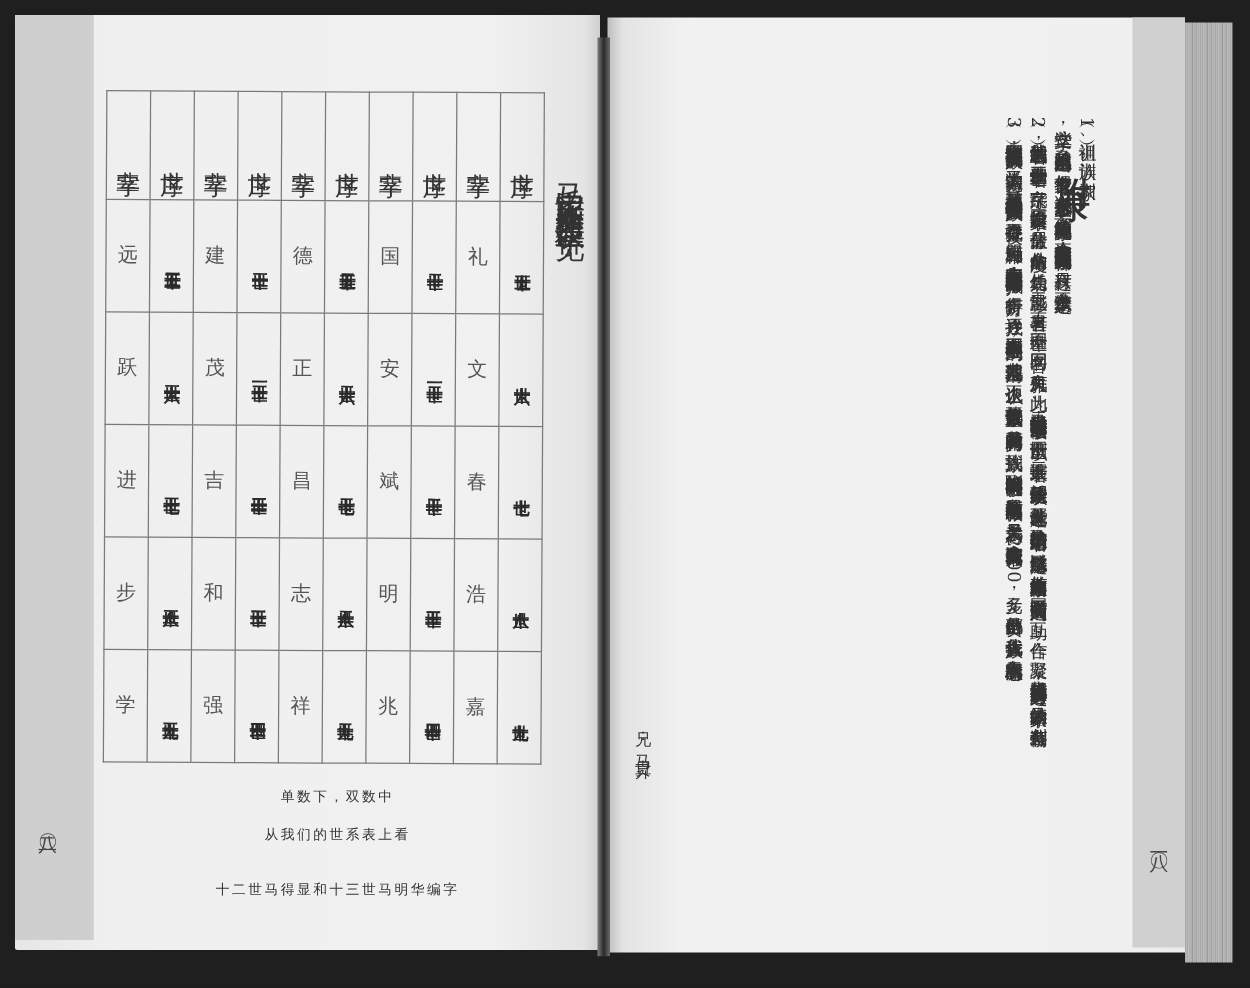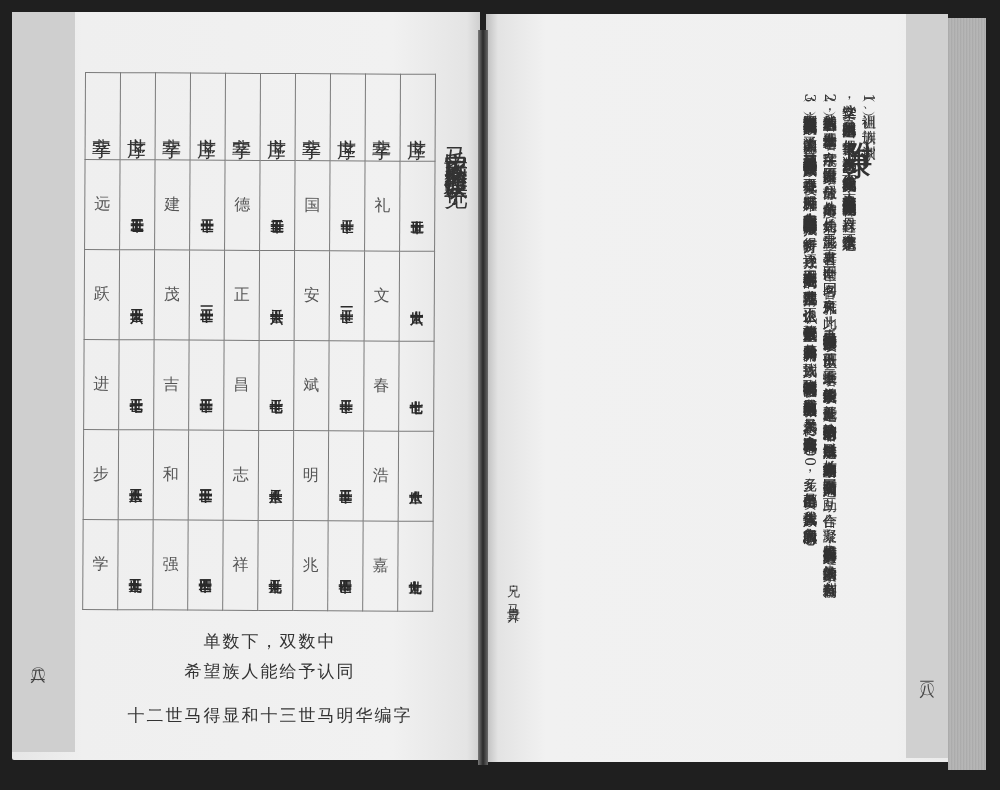--- a/index.html
+++ b/index.html
@@ -32,21 +32,21 @@
     vertical-align:middle; }
   .gen-table tr.head td { height:86px; font-size:19px; color:#333; font-family:"DejaVu Sans", sans-serif; line-height:34px; }
   .gen-table tr.data td { height:89px; }
   .gen-table td.gen { font-size:13px; font-weight:bold; line-height:21px; font-family:"DejaVu Sans", sans-serif; color:#2a2a2a; }
   .gen-table td.char { font-size:16px; color:#555; font-family:"DejaVu Serif", serif; }
   .vtext { writing-mode:vertical-rl; display:inline-block; }
 
   .table-title { position:absolute; left:440px; top:128px; writing-mode:vertical-rl;
     font-size:24px; letter-spacing:3px; color:#333; font-family:"DejaVu Serif", serif; }
 
-  .caption { position:absolute; left:85px; width:370px; text-align:center; font-size:17px;
+  .caption { position:absolute; left:85px; width:370px; text-align:center; font-size:11px;
     color:#333; letter-spacing:2px; font-family:"DejaVu Serif", serif; }
   .cap1 { top:630px; } .cap2 { top:660px; } .cap3 { top:704px; }
 
   
   .appendix-title { position:absolute; left:843px; top:122px; writing-mode:vertical-rl;
     font-size:25px; font-weight:bold; letter-spacing:12px; color:#333; font-family:"DejaVu Sans", sans-serif; }
   .body-text { position:absolute; right:122px; top:65px; height:600px; writing-mode:vertical-rl;
     font-size:14.2px; line-height:19.6px; color:#333; font-family:"DejaVu Serif", serif; letter-spacing:0.4px; }
   .body-text p { margin:0; }
   .indent { text-indent:2em; }
@@ -138,21 +138,21 @@
       <td class="gen"><span class="vtext">二十四世</span></td>
       <td class="char">嘉</td>
       <td class="gen"><span class="vtext">十九世</span></td>
     </tr>
   </tbody>
 </table>
 
 <div class="table-title">马氏家族后人命名建议辈字一览</div>
 
 <div class="caption cap1">单数下，双数中</div>
-<div class="caption cap2">希望族人能给予认同</div>
+<div class="caption cap2">从我们的世系表上看</div>
 <div class="caption cap3">十二世马得显和十三世马明华编字</div>
 
 <div class="appendix-title">附录</div>
 
 <div class="body-text">
   <p class="indent">（1）祖训、族训、家训</p>
   <p class="indent">这些文字，我马氏祖上虽未明白道出，但言传身教，说来都有亲身感受，今总结而成为一种家族文化。一个家族更应有其处世做人的崇高理念和宗族文化精神，只有这样，才不负续谱之本意。</p>
   <p class="indent">（2）从我们的世系表上看，从十三世和十四世辈名、字序杂乱，原因是没有家谱，居住分散。从命名的角度，长幼先后，无法彰显。更有甚者，不同世辈，同名同音，有失风雅，为此，十二世马得显和十三世马明华多次选录修改，从十四世以下，推演二十五辈名，希望族人能给予认同，并能从十五世起，给自己的孩子按所列辈名命名，以形成脉络清楚，长幼有序的家族命名格局，同时有助于马氏后人沟通，互助，合作，凝聚。也相信以后马氏后人会有后起之秀，为续录新的家谱，创造有利条件。</p>
   <p class="indent">（3）制作家谱最困难就是寻找在外居住的族人，为了家谱的完善，马福昇兄弟积极主动约我在五一节假日去内蒙寻找族人。在寻找中不分昼夜，克服种种困难，在包头青山区到内蒙巴彦淖尔乌拉中旗石哈河每寻找一户，得多方打听，逐户寻找，没有四五个小时是寻找不到的，尤其地理位置不清，人也不认识，每找一户都要数十里或数百里，花费大量的时间和精力。找到族人，到吃饭的时间都没有时间吃饭，我这里顺便向内蒙的各位叔叔、兄弟表示欠意。在这次去内蒙花费马福昇2000多元，都是他自己出资，我代表全体族人，向您表示衷心的感谢。</p>
 </div>

